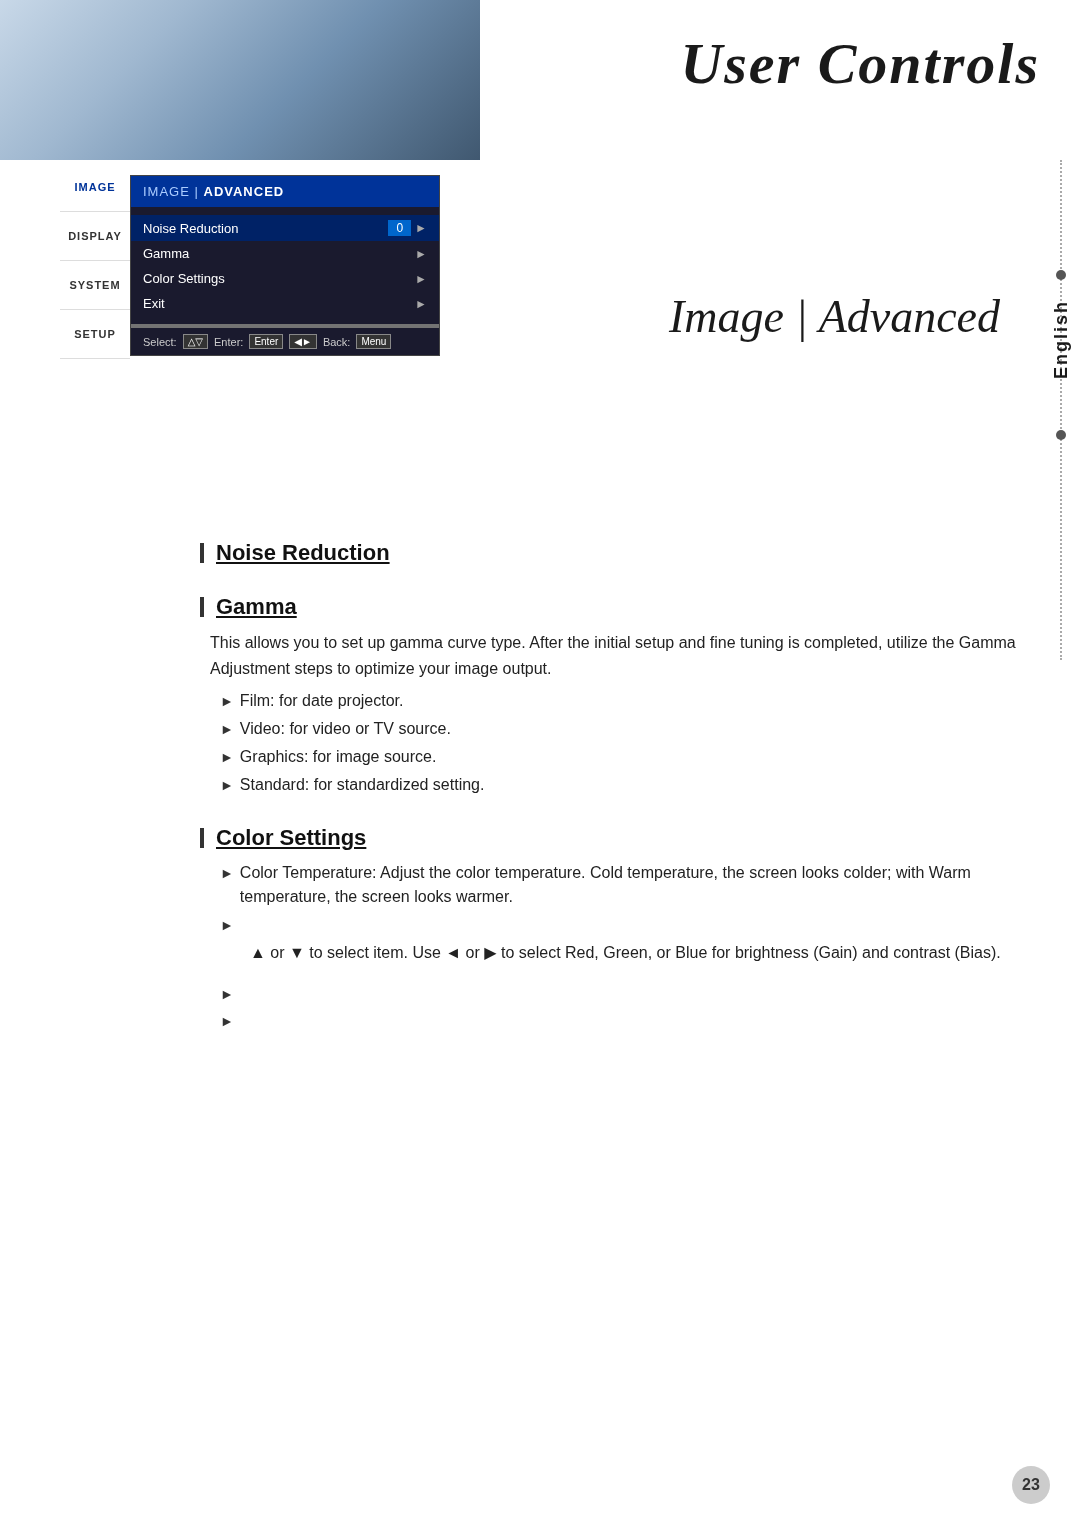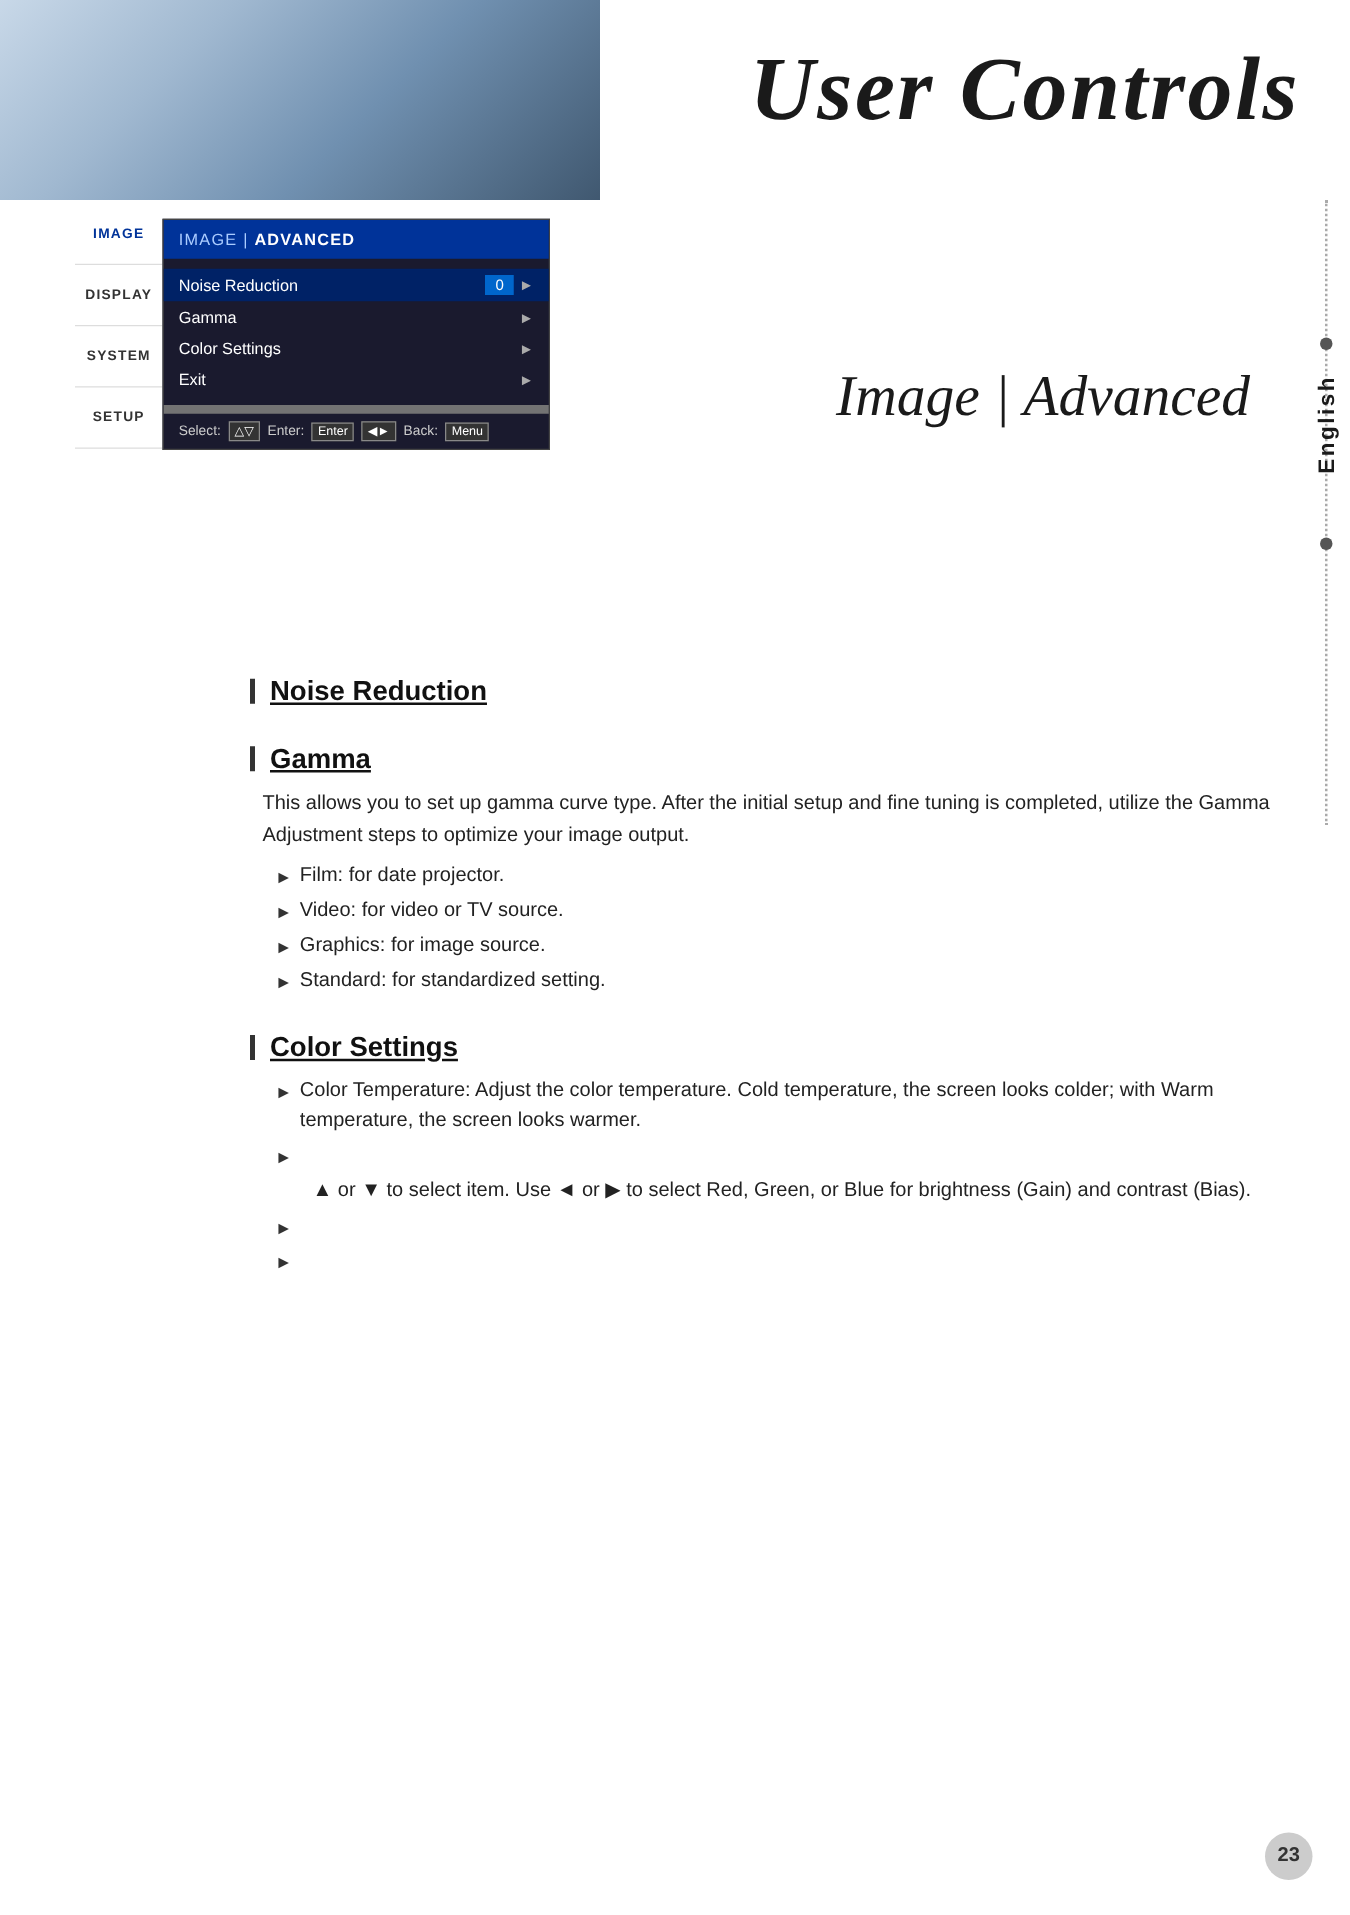--- a/index.html
+++ b/index.html
@@ -29,21 +29,21 @@
       position: absolute;
       right: 0; top: 0;
       width: 600px; height: 160px;
       background: #ffffff;
     }
     .header-title {
       position: absolute;
       right: 40px;
       top: 30px;
       font-family: 'Times New Roman', serif;
-      font-size: 72px;
+      font-size: 58px;
       font-weight: bold;
       font-style: italic;
       color: #1a1a1a;
       letter-spacing: 2px;
     }
 
     
     .english-label {
       position: absolute;
       right: 8px;
@@ -124,21 +124,21 @@
       color: #ffffff;
       padding: 1px 8px;
       font-size: 12px;
       margin-right: 4px;
     }
     .menu-item .arrow {
       color: #aaaaaa;
       font-size: 12px;
     }
     .menu-footer {
-      border-top: 7px solid #737373;
+      border-top: 4px solid #737373;
       padding: 6px 12px;
       display: flex;
       align-items: center;
       gap: 6px;
       font-size: 11px;
       color: #cccccc;
       text-align: center;
     }
     .key-box {
       border: 1px solid #888;
@@ -254,21 +254,21 @@
       font-size: 16px;
       font-weight: bold;
       color: #333;
     }
 
     .indent-text {
       padding-left: 30px;
       font-size: 16px;
       color: #222;
       line-height: 1.6;
-      margin-bottom: 4px;
+      margin-bottom: 16px;
     }
   </style>
 </head>
 <body>
 
 <div class="header-area">
   <div class="header-bg-left"></div>
   <div class="header-bg-right"></div>
   <div class="header-title">User Controls</div>
 </div>

